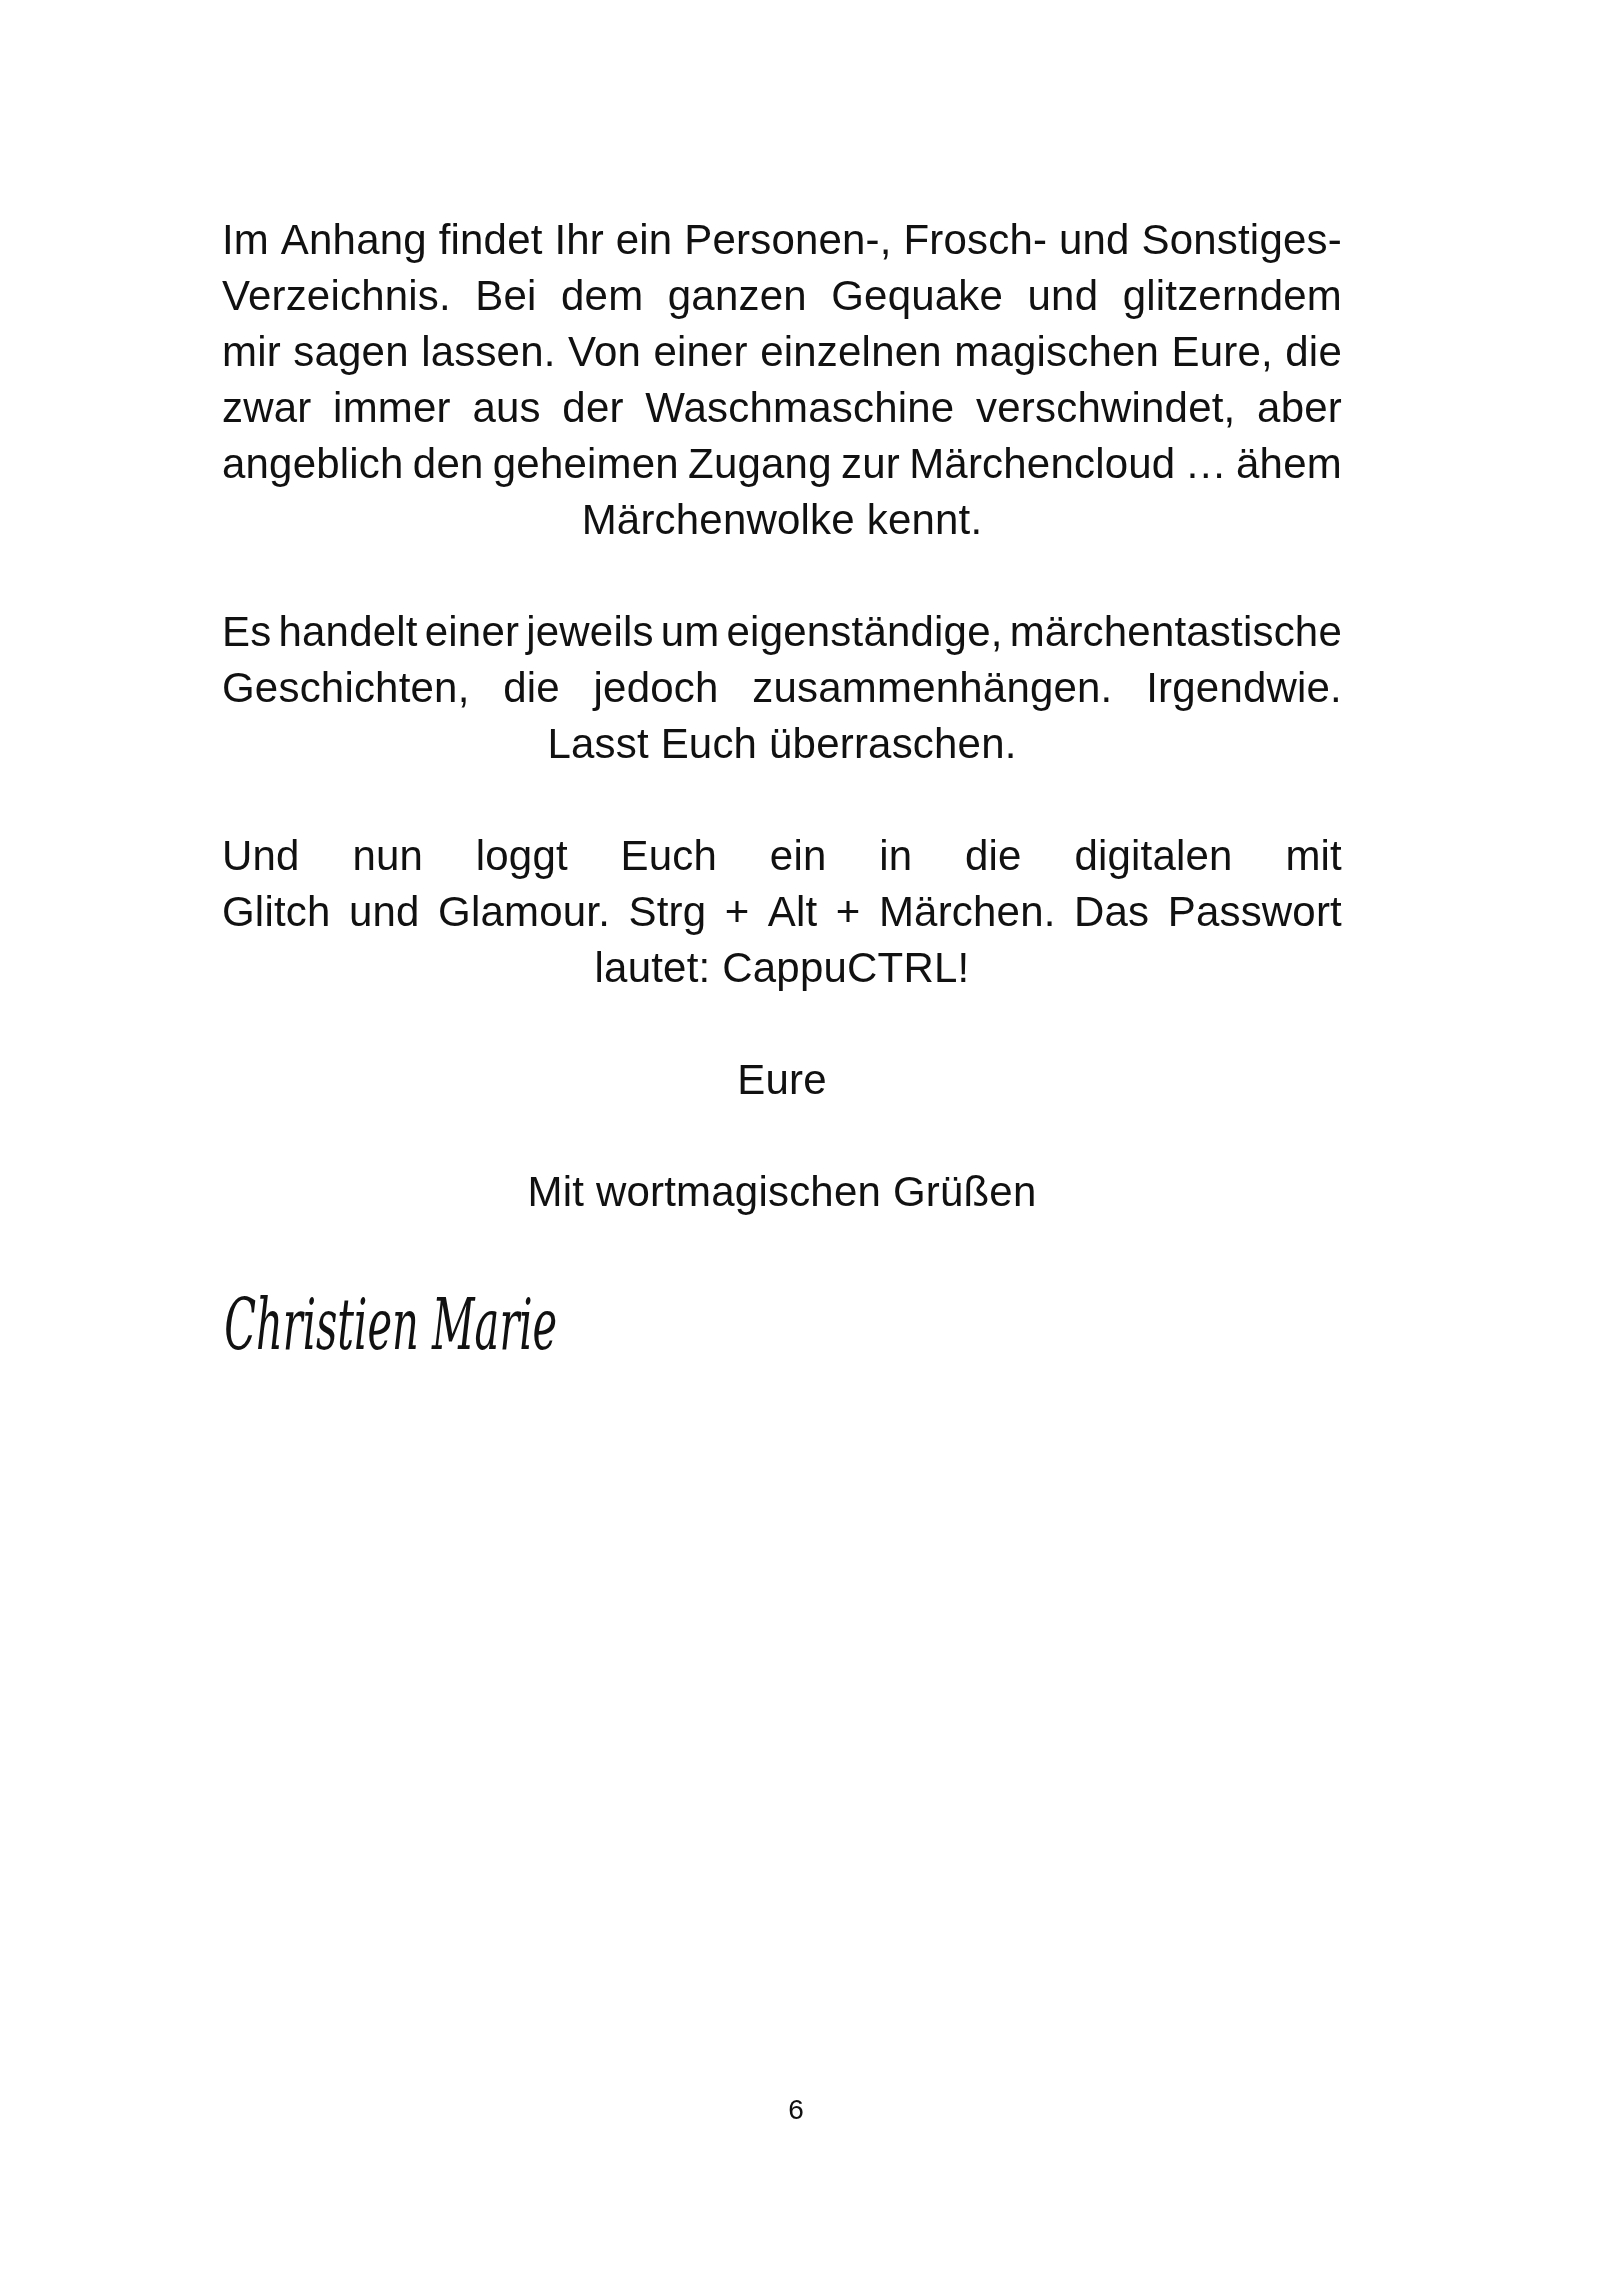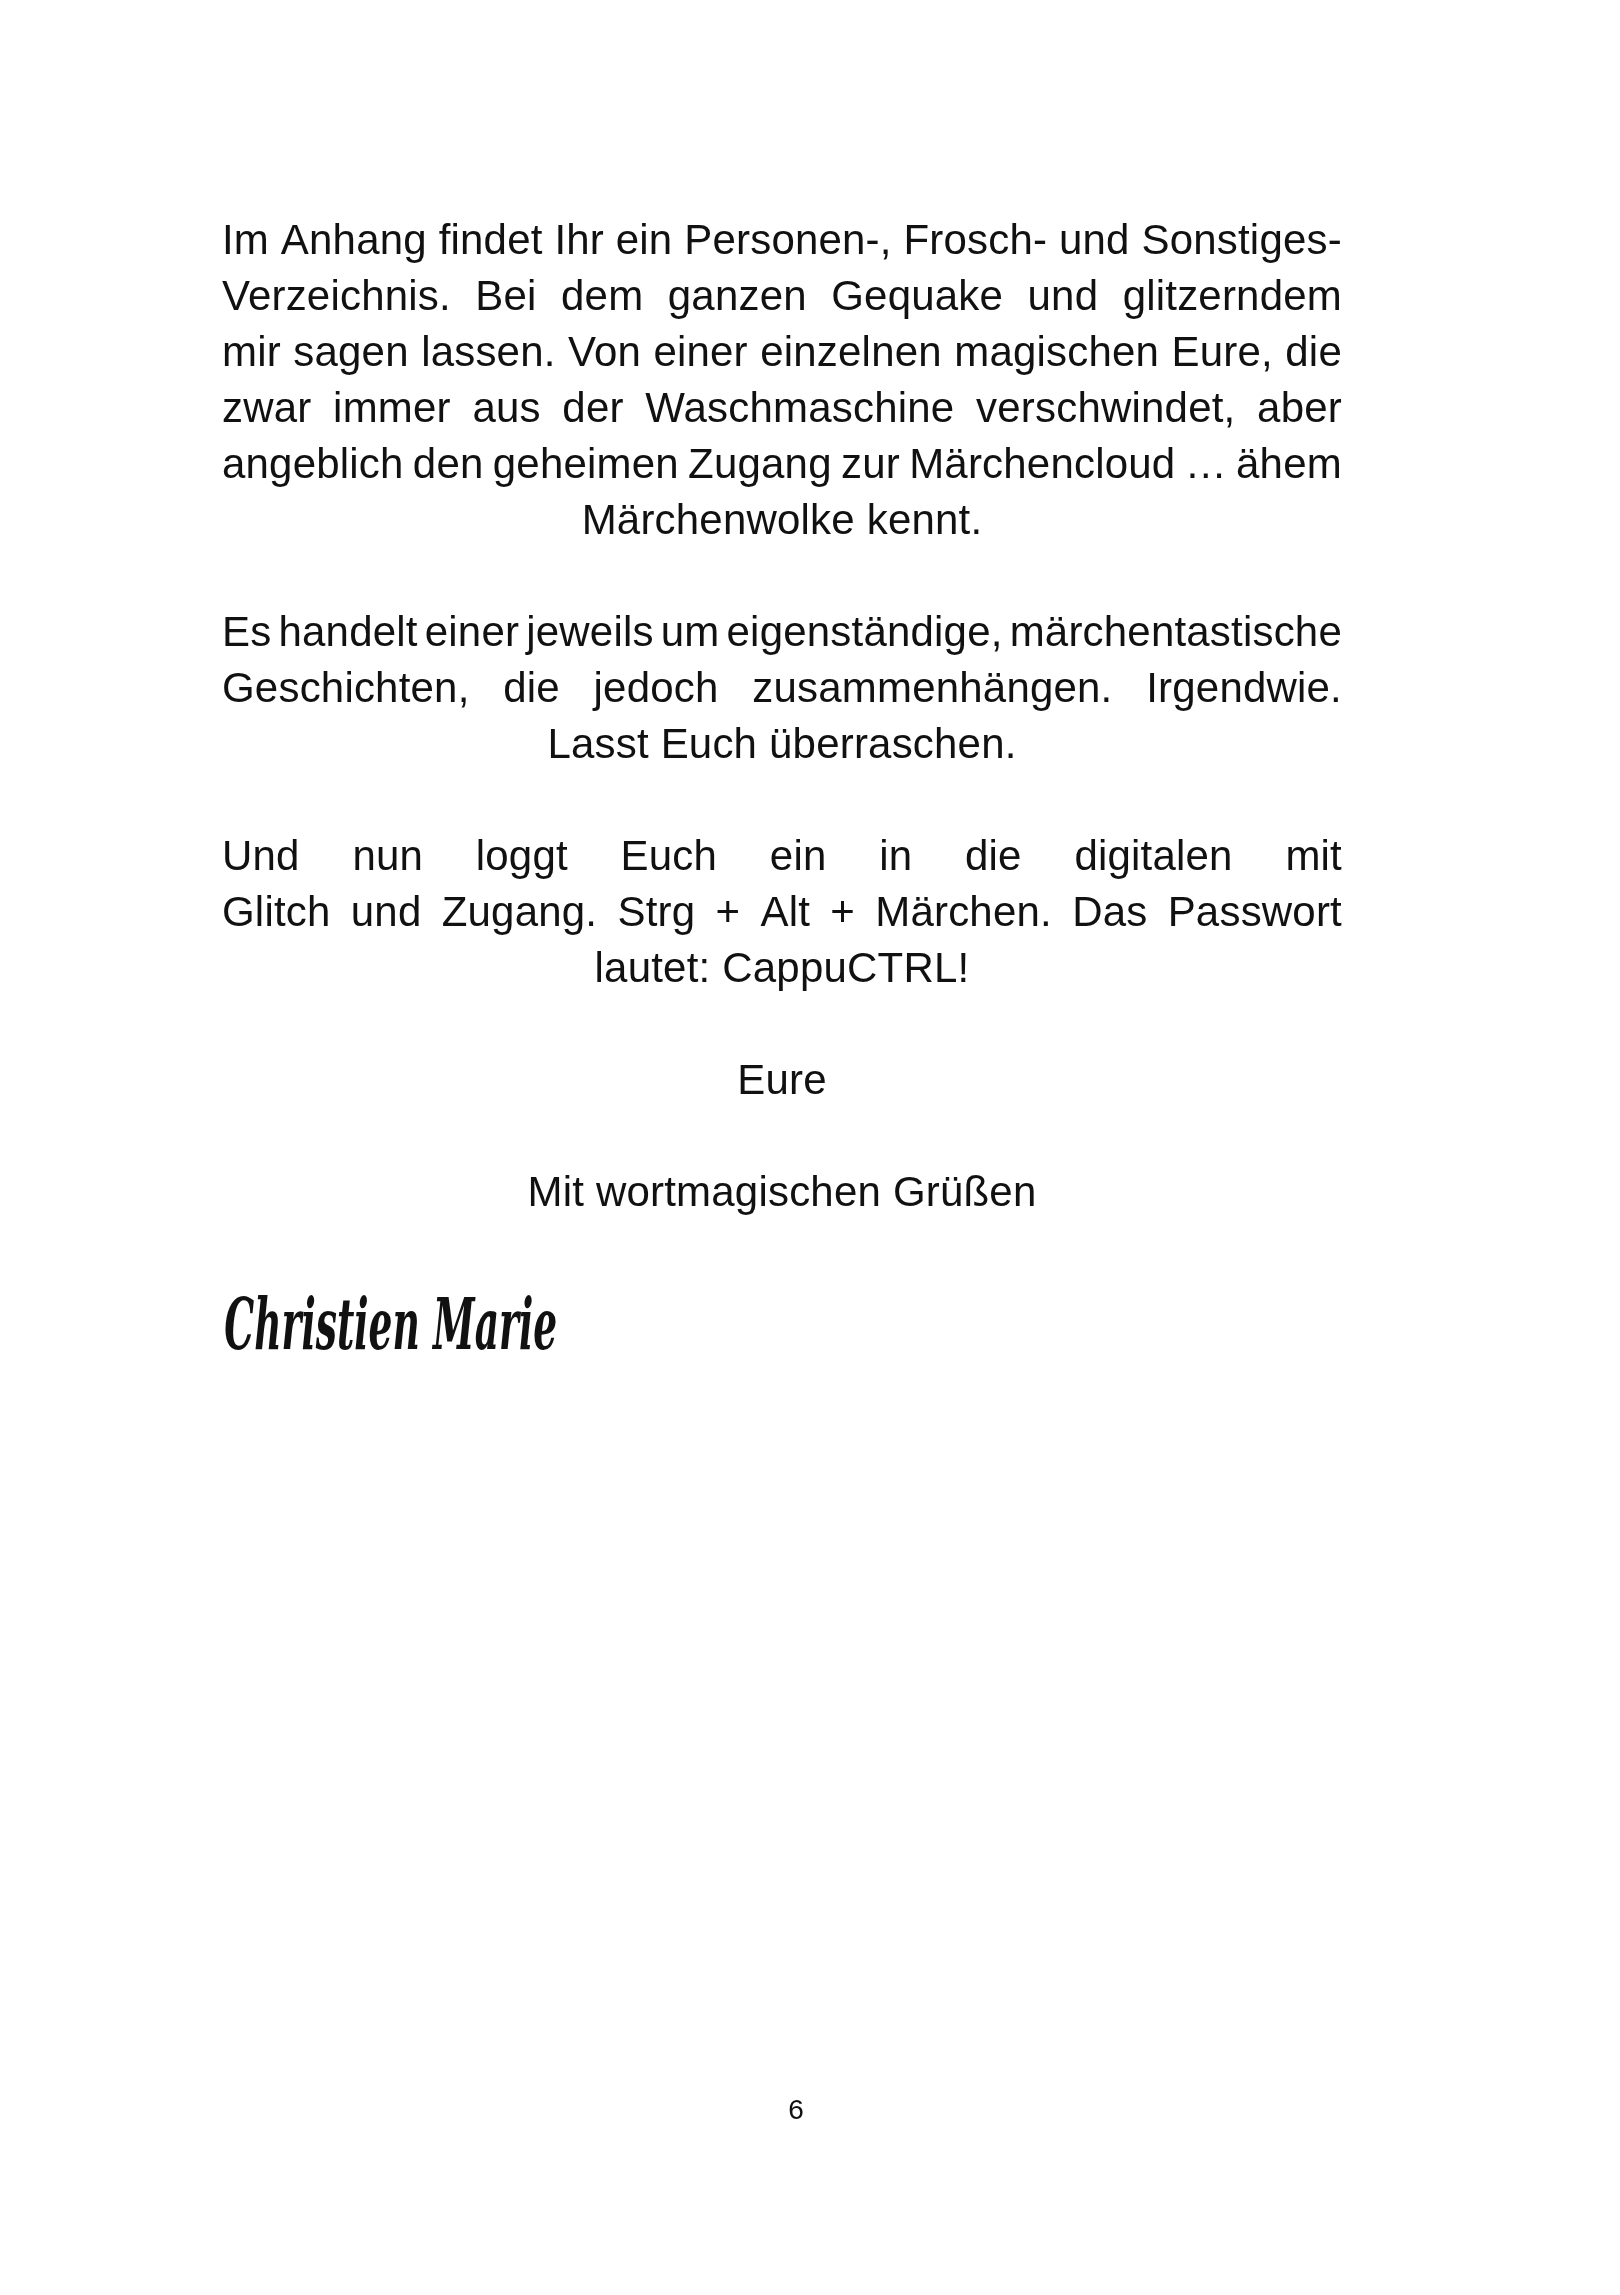--- a/index.html
+++ b/index.html
@@ -42,21 +42,20 @@
   }
   .line.just span {
     white-space: pre;
   }
   .line.last {
     text-align: center;
   }
   .signature-wrap {
     margin-top: 2.8px;
     height: 111px;
-    font-weight: bold;
   }
   .sig-text {
     font-family: "DejaVu Serif", serif;
     font-style: italic;
     font-size: 152px;
     fill: #111111;
   }
   .page-number {
     position: absolute;
     left: 222px;
@@ -155,21 +154,21 @@
           <span>Euch</span>
           <span>ein</span>
           <span>in</span>
           <span>die</span>
           <span>digitalen</span>
           <span>mit</span>
         </div>
         <div class="line just">
           <span>Glitch</span>
           <span>und</span>
-          <span>Zugang.</span>
+          <span>Glamour.</span>
           <span>Strg</span>
           <span>+</span>
           <span>Alt</span>
           <span>+</span>
           <span>Märchen.</span>
           <span>Das</span>
           <span>Passwort</span>
         </div>
         <div class="line last">lautet: CappuCTRL!</div>
       </div>

